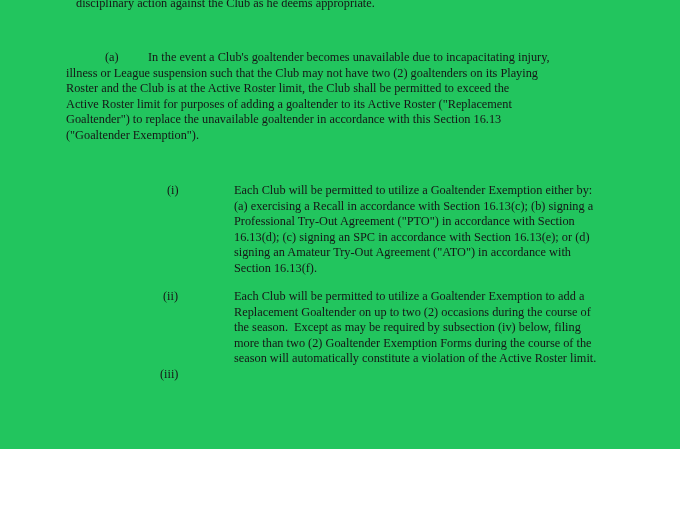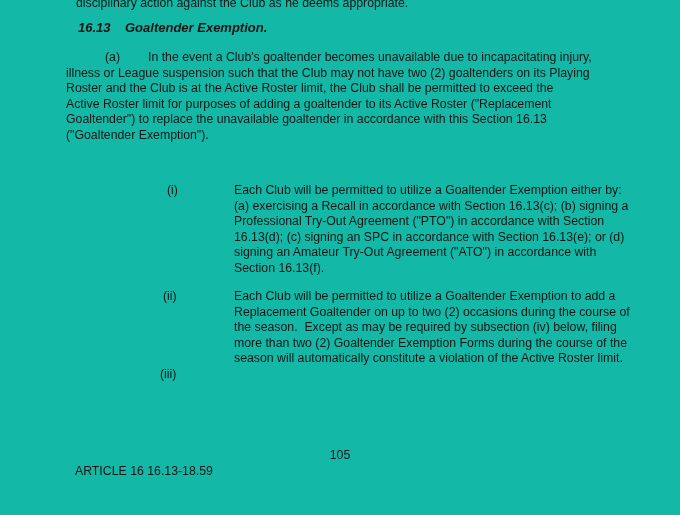--- a/index.html
+++ b/index.html
@@ -3,24 +3,24 @@
 <meta charset="utf-8">
 <style>
   html, body {
     margin: 0;
     padding: 0;
     background: #ffffff;
   }
   .page {
     position: relative;
     width: 680px;
-    height: 515px;
-    background: #14b8a6;
+    height: 449px;
+    background: #22c55e;
     overflow: hidden;
-    font-family: Liberation Sans, sans-serif;
+    font-family: Liberation Serif, serif;
     font-size: 12.3px;
     line-height: 15.5px;
     color: #161616;
   }
   .frag {
     position: absolute;
     left: 76px;
     top: -4px;
     white-space: nowrap;
   }
@@ -86,21 +86,20 @@
     white-space: nowrap;
   }
 </style>
 </head>
 <body>
 
 <div class="page">
 
   <div class="frag">disciplinary action against the Club as he deems appropriate.</div>
 
-  <div class="heading"><span class="secnum">16.13</span><span class="sectitle">Goaltender Exemption.</span></div>
 
   <div class="para para-a"><span class="indent"></span><span class="plabel">(a)</span><span class="ptext">In the event a Club's goaltender becomes unavailable due to incapacitating injury,
 illness or League suspension such that the Club may not have two (2) goaltenders on its Playing
 Roster and the Club is at the Active Roster limit, the Club shall be permitted to exceed the
 Active Roster limit for purposes of adding a goaltender to its Active Roster ("Replacement
 Goaltender") to replace the unavailable goaltender in accordance with this Section 16.13
 ("Goaltender Exemption").</span></div>
 
 
   <div class="subitem sub-1">

